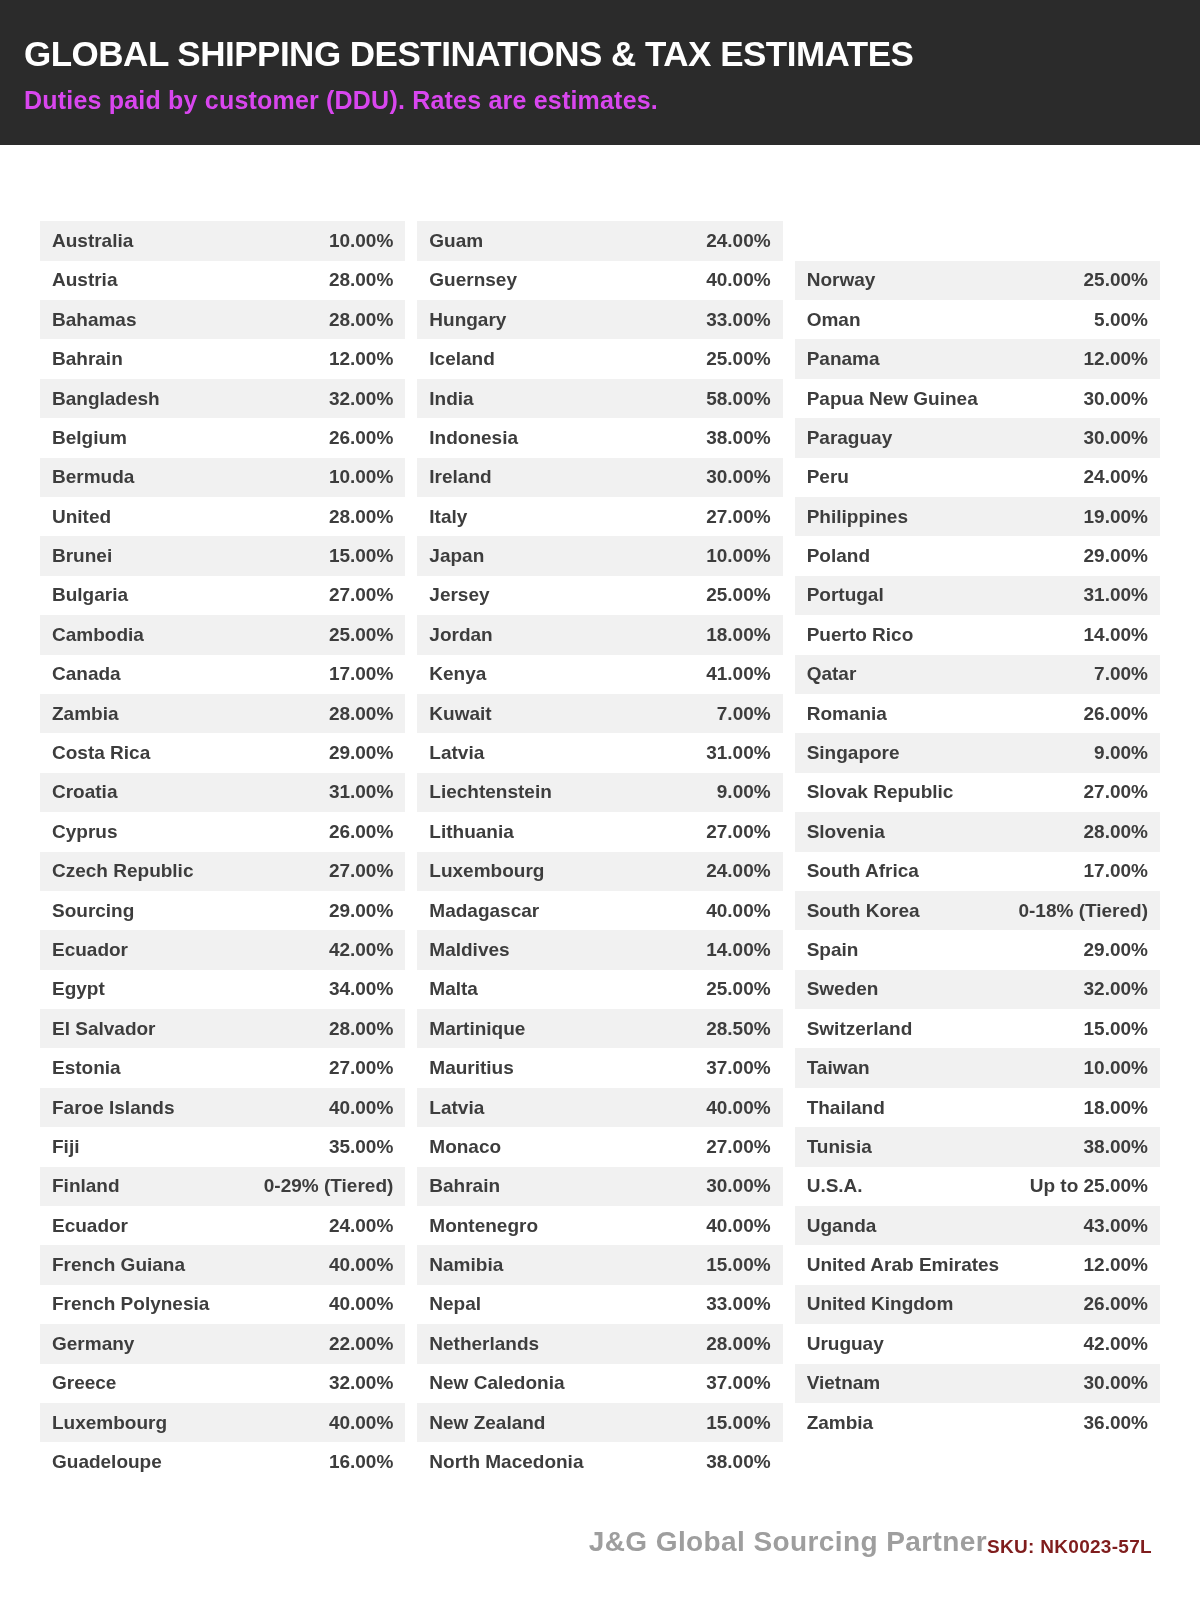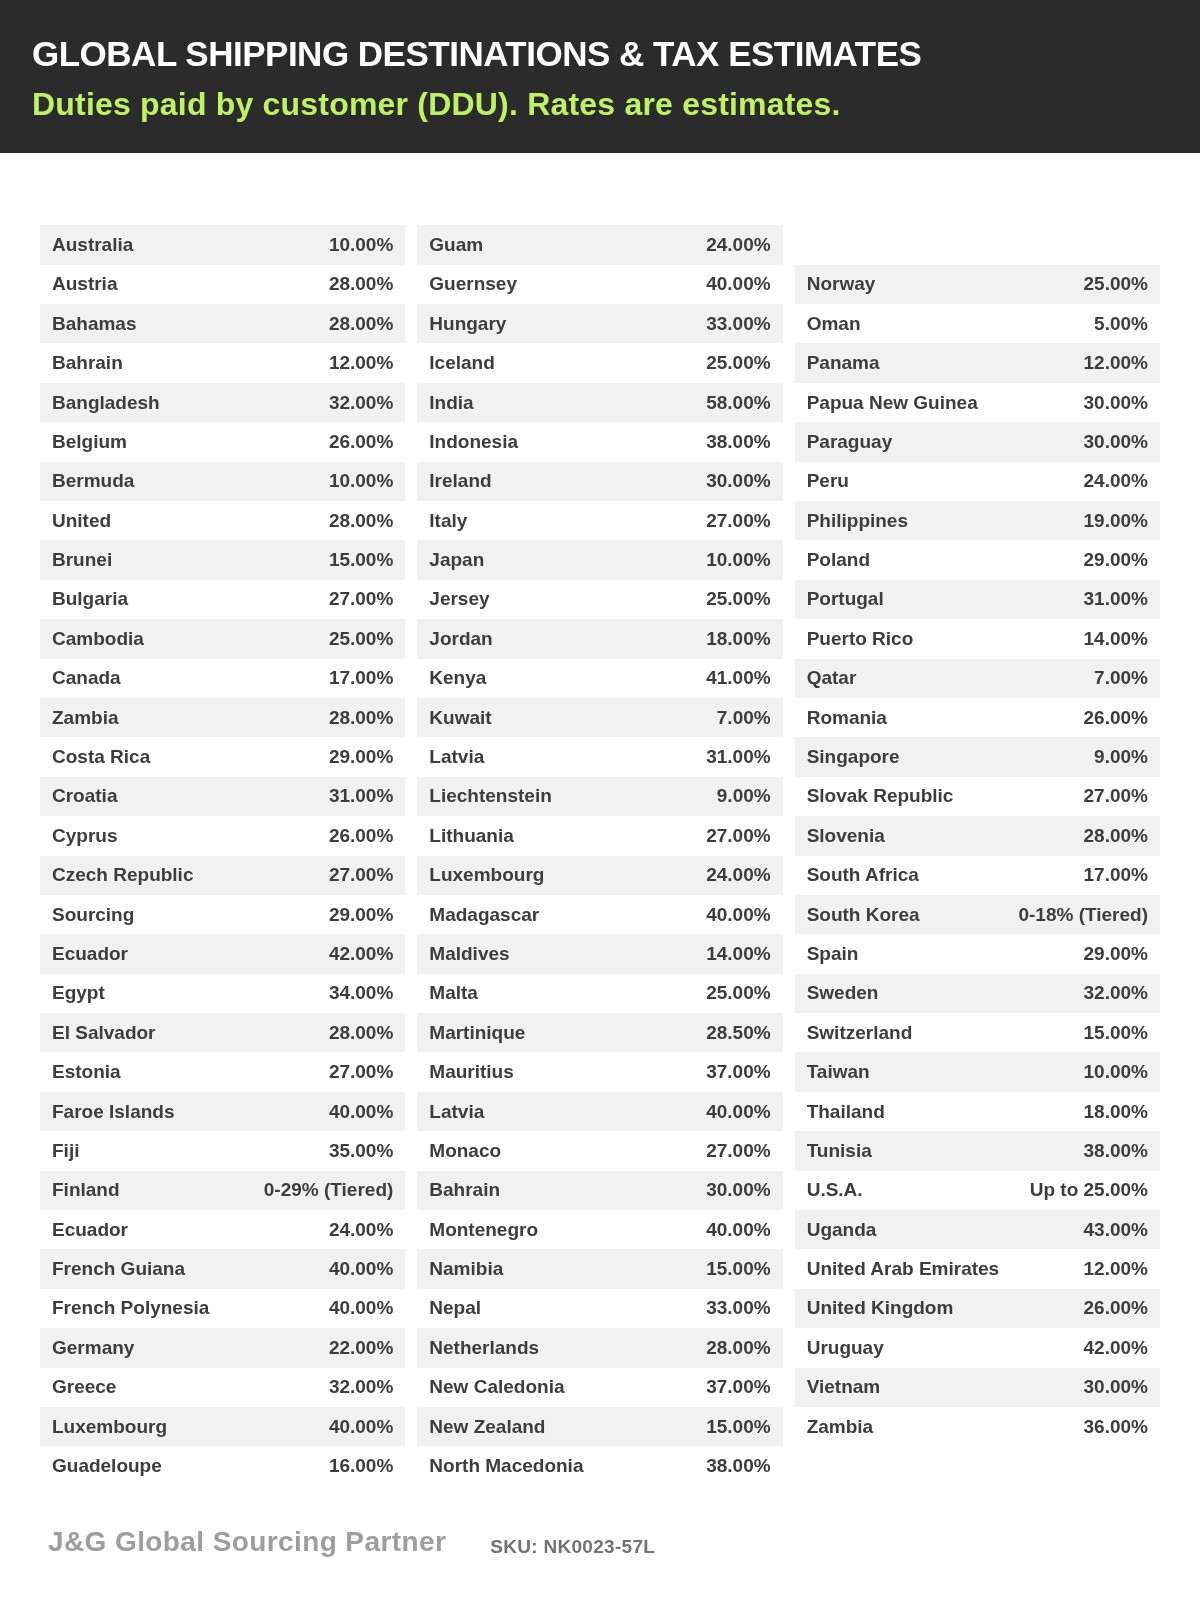--- a/index.html
+++ b/index.html
@@ -14,33 +14,33 @@
   .page {
     width: 1200px;
     height: 1600px;
     display: flex;
     flex-direction: column;
     background: #ffffff;
   }
   .header {
     background: #2b2b2b;
     color: #ffffff;
-    padding: 34px 48px 30px 32px;
+    padding: 34px 48px 30px 24px;
   }
   .header h1 {
     font-size: 35px;
     letter-spacing: -0.5px;
     font-weight: 700;
     white-space: nowrap;
     margin-bottom: 12px;
   }
   .header p {
-    font-size: 32px;
+    font-size: 25px;
     font-weight: 700;
-    color: #bef264;
+    color: #d946ef;
     letter-spacing: 0.2px;
   }
   .table {
     display: flex;
     gap: 12px;
     align-items: center;
     margin: 32px 40px 0 40px;
     flex: 1 0 auto;
   }
   .col {
@@ -56,34 +56,33 @@
     font-size: 19px;
     color: #3d3d3d;
     background: #ffffff;
     white-space: nowrap;
   }
   .col .row:nth-child(odd) { background: #f1f1f1; }
   .row .country { text-align: left; }
   .row .rate { text-align: right; }
   .footer {
     display: flex;
-    justify-content: flex-start;
+    justify-content: flex-end;
     align-items: flex-end;
     padding: 0 48px 42px 48px;
     margin-top: auto;
-    gap: 44px;
   }
   .brand {
     font-size: 28px;
     color: #9e9e9e;
     letter-spacing: 0.4px;
   }
   .sku {
     font-size: 19px;
-    color: #737373;
+    color: #7f1d1d;
     letter-spacing: 0.3px;
   }
 </style>
 </head>
 <body>
 
 <div class="page">
 
   <header class="header">
     <h1>GLOBAL SHIPPING DESTINATIONS &amp; TAX ESTIMATES</h1>

